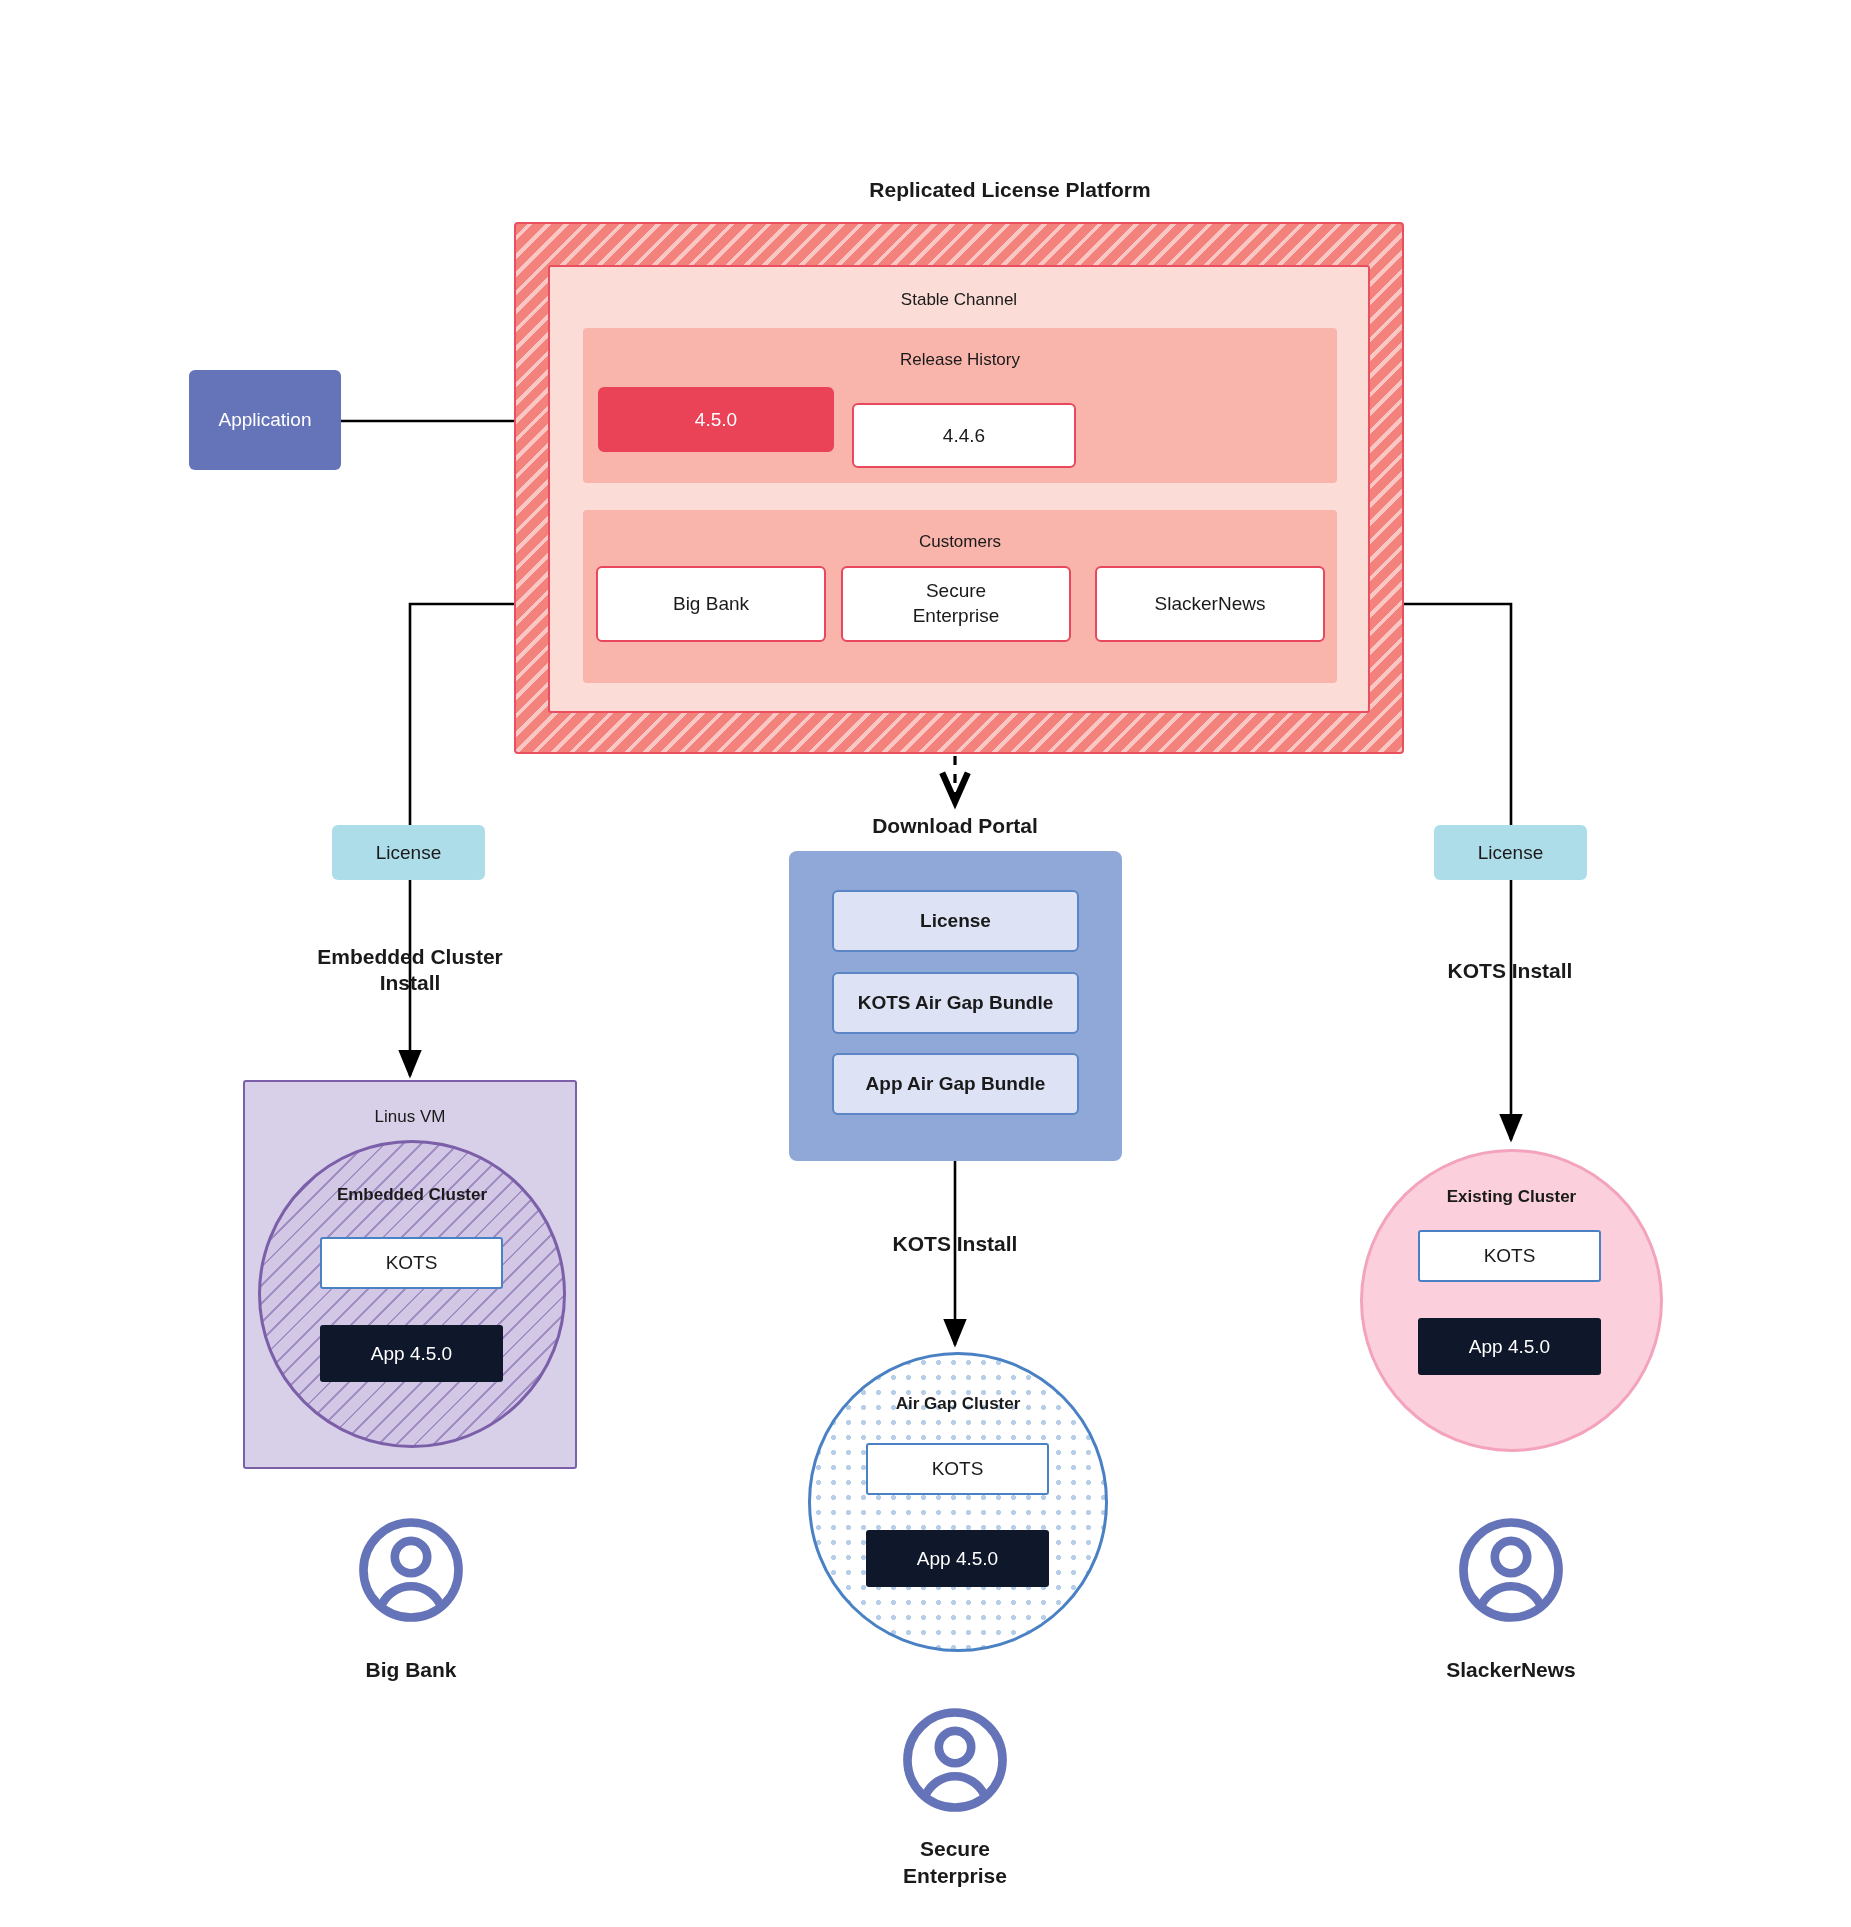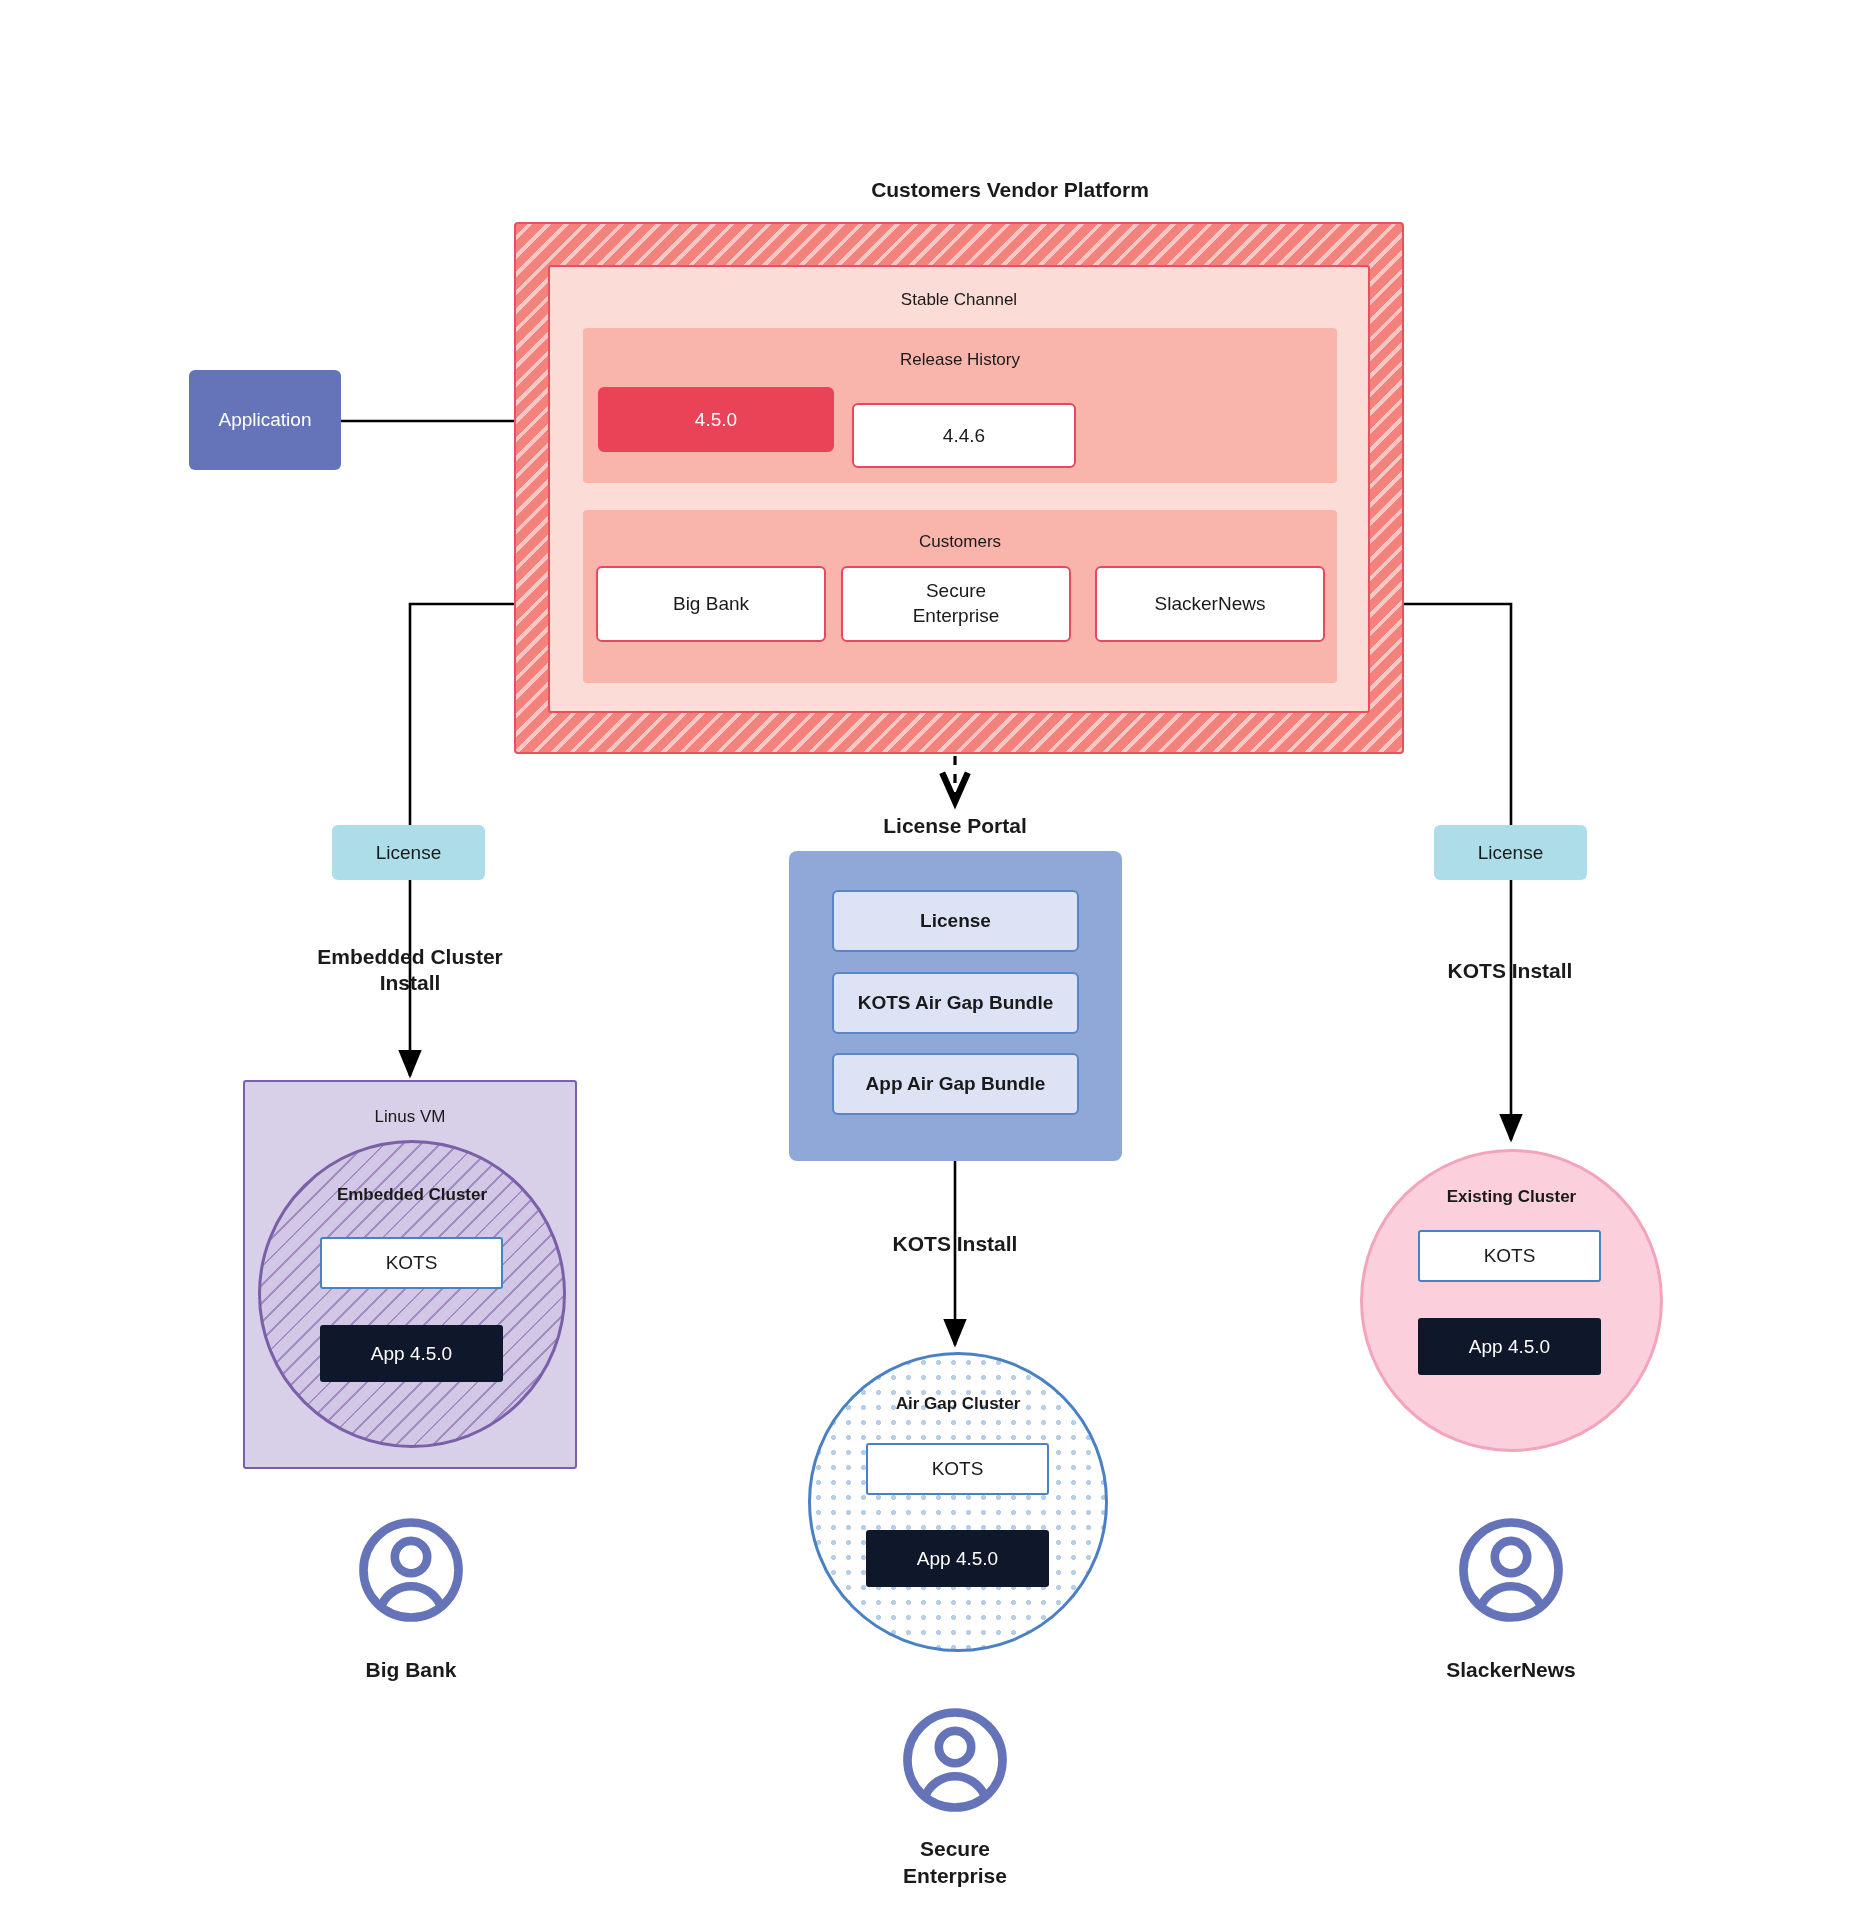--- a/index.html
+++ b/index.html
@@ -221,21 +221,21 @@
 
     <path class="conn" d="M955,1161 L955,1345" stroke-width="2.6" marker-end="url(#arrowSolidFilledDown)"></path>
 
     <path class="conn" d="M408,1288 L408,1325" stroke-width="2.6" stroke-dasharray="7 7" marker-end="url(#arrowChevron)"></path>
 
     <path class="conn" d="M958,1493 L958,1530" stroke-width="2.6" stroke-dasharray="7 7" marker-end="url(#arrowChevron)"></path>
 
     <path class="conn" d="M1510,1281 L1510,1318" stroke-width="2.6" stroke-dasharray="7 7" marker-end="url(#arrowChevron)"></path>
   </svg>
 
-  <div class="abs ctr diagram-title" style="left:660px; top:175px; width:700px; height:30px;">Customers Vendor Platform</div>
+  <div class="abs ctr diagram-title" style="left:660px; top:175px; width:700px; height:30px;">Replicated License Platform</div>
 
   <div class="abs platform-outer" style="left:514px; top:222px; width:890px; height:532px;"></div>
 
   <div class="abs channel-box" style="left:548px; top:265px; width:822px; height:448px;"></div>
   <div class="abs ctr section-label" style="left:548px; top:288px; width:822px; height:24px;">Stable Channel</div>
 
   <div class="abs inner-band" style="left:583px; top:328px; width:754px; height:155px;"></div>
   <div class="abs ctr section-label" style="left:583px; top:348px; width:754px; height:24px;">Release History</div>
 
   <div class="abs ctr release-chip current" style="left:598px; top:387px; width:236px; height:65px;">4.5.0</div>
@@ -252,21 +252,21 @@
   <div class="abs ctr app-box" style="left:189px; top:370px; width:152px; height:100px;">Application</div>
 
   <div class="abs ctr license-chip" style="left:332px; top:825px; width:153px; height:55px;">License</div>
   <div class="abs ctr license-chip" style="left:1434px; top:825px; width:153px; height:55px;">License</div>
 
   <div class="abs ctr flow-label" style="left:250px; top:940px; width:320px; height:60px; white-space:pre-line;">Embedded Cluster
 Install</div>
 
   <div class="abs ctr flow-label" style="left:1380px; top:955px; width:260px; height:32px;">KOTS Install</div>
 
-  <div class="abs ctr flow-label" style="left:790px; top:810px; width:330px; height:32px;">License  Portal</div>
+  <div class="abs ctr flow-label" style="left:790px; top:810px; width:330px; height:32px;">Download  Portal</div>
 
   <div class="abs ctr flow-label" style="left:810px; top:1228px; width:290px; height:32px;">KOTS Install</div>
 
   <div class="abs portal-box" style="left:789px; top:851px; width:333px; height:310px;"></div>
   <div class="abs ctr portal-item" style="left:832px; top:890px; width:247px; height:62px;">License</div>
   <div class="abs ctr portal-item" style="left:832px; top:972px; width:247px; height:62px;">KOTS Air Gap Bundle</div>
   <div class="abs ctr portal-item" style="left:832px; top:1053px; width:247px; height:62px;">App Air Gap Bundle</div>
 
   <div class="abs vm-box" style="left:243px; top:1080px; width:334px; height:389px;"></div>
   <div class="abs ctr section-label" style="left:243px; top:1105px; width:334px; height:24px;">Linus VM</div>

